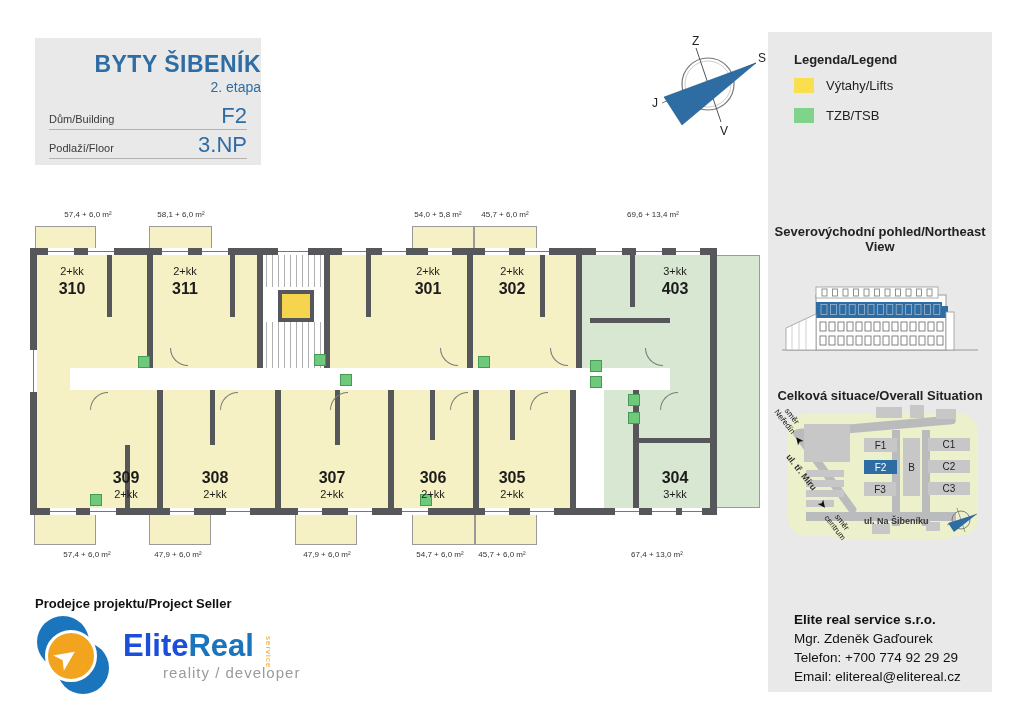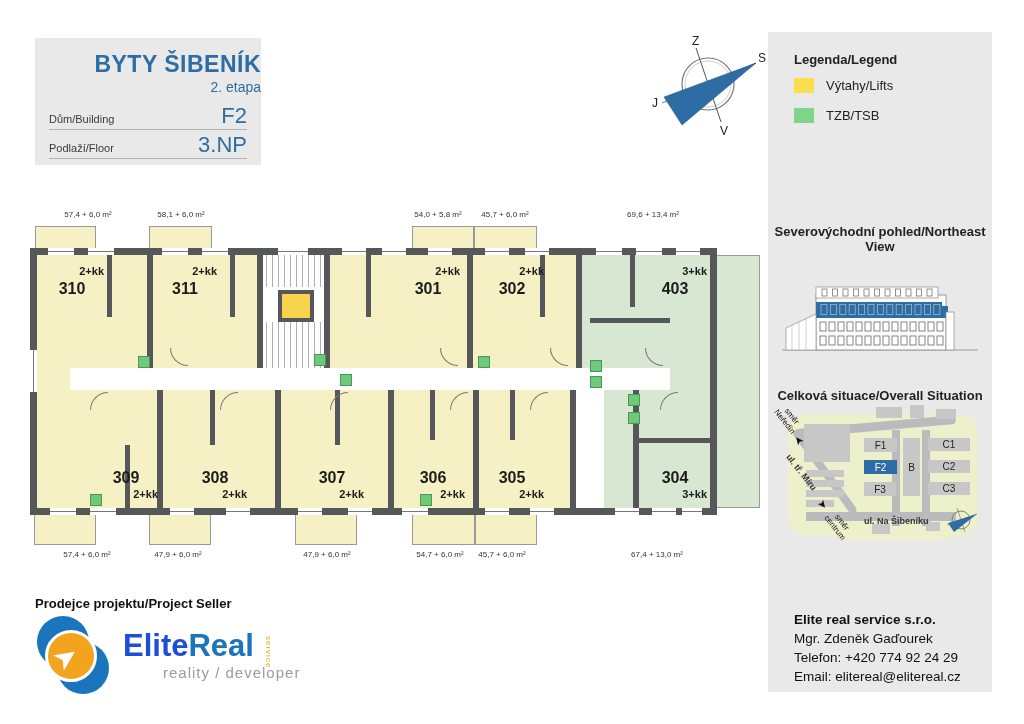--- a/index.html
+++ b/index.html
@@ -53,21 +53,21 @@
   .treads { position:absolute; background:repeating-linear-gradient(90deg,#b0b0b0 0 1px,transparent 1px 6px); }
   #lift { position:absolute; background:#f6d44d; border:4px solid #56575a; }
   .door { position:absolute; width:18px; height:18px; border-left:1.4px solid #7a7a7a;
           border-bottom:1.4px solid #7a7a7a; border-bottom-left-radius:100%; }
   .tzbsq { position:absolute; width:12px; height:12px; background:#6fc97a; border:1px solid #459a55; }
   .win { position:absolute; height:7px;
          background:linear-gradient(#fff 0 2.6px, #777 2.6px 3.8px, #fff 3.8px 7px); }
   .winv { position:absolute; width:7px;
          background:linear-gradient(90deg,#fff 0 2.6px, #777 2.6px 3.8px, #fff 3.8px 7px); }
   .ulab { position:absolute; width:64px; text-align:center; color:#1c1c1c; line-height:1.25; }
-  .ulab .ut { font-size:11px; font-weight:bold;text-align:right; }
+  .ulab .ut { font-size:11px; font-weight:normal; }
   .ulab .un { font-size:16px; font-weight:bold; }
   .terrace { position:absolute; background:#d8e7d1; border:1px solid #9a9a9a; border-left:none; }
 
   
   #seller-h { left:35px; top:596px; font-size:13px; color:#111; }
   #logo { left:35px; top:614px; width:300px; height:86px; }
   #logo-mark { position:absolute; left:0; top:2px; width:76px; height:78px; }
   .lm-blue1 { position:absolute; left:2px; top:0; width:52px; height:52px; border-radius:50%; background:#1a75bc; }
   .lm-blue2 { position:absolute; left:22px; top:26px; width:52px; height:52px; border-radius:50%; background:#1a75bc; }
   .lm-orange { position:absolute; left:10px; top:14px; width:52px; height:52px; border-radius:50%;
@@ -234,21 +234,21 @@
         <circle cx="17" cy="16" r="9" fill="none" stroke="#666" stroke-width="0.8"></circle>
         <line x1="13" y1="4" x2="21" y2="28" stroke="#666" stroke-width="0.6"></line>
         <line x1="3" y1="21" x2="33" y2="10" stroke="#666" stroke-width="0.6"></line>
         <polygon points="33,10 4,19 10,28" fill="#2e6da4"></polygon>
       </svg>
     </div>
 
     <div id="contact">
       <div style="font-weight:bold;">Elite real service s.r.o.</div>
       <div>Mgr. Zdeněk Gaďourek</div>
-      <div>Telefon: +420 774 92 24 29</div>
+      <div>Telefon: +700 774 92 29 29</div>
       <div>Email: elitereal@elitereal.cz</div>
     </div>
   </div>
 
   <div class="abs" id="plan">
 
     <div class="al" style="left:13px;top:0;">57,4 + 6,0 m²</div>
     <div class="al" style="left:106px;top:0;">58,1 + 6,0 m²</div>
     <div class="al" style="left:363px;top:0;">54,0 + 5,8 m²</div>
     <div class="al" style="left:430px;top:0;">45,7 + 6,0 m²</div>

